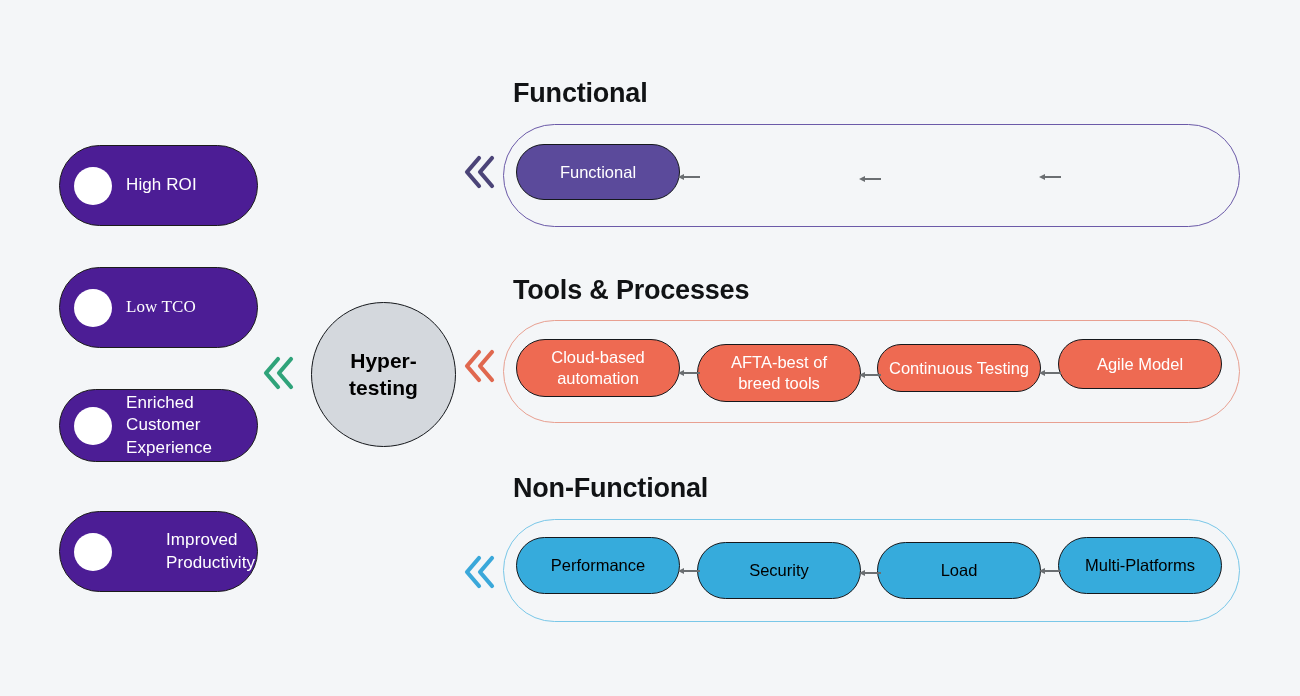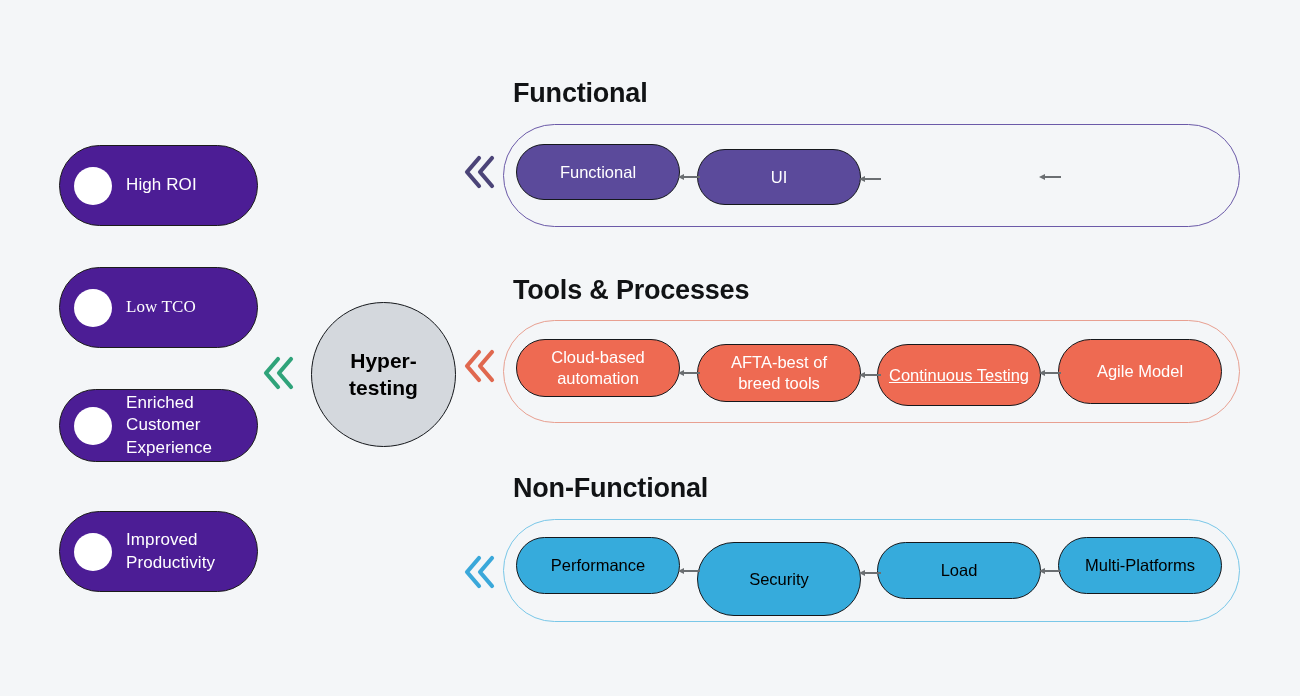--- a/index.html
+++ b/index.html
@@ -141,21 +141,21 @@
   <div class="benefit-pill" style="left:59px; top:267px; width:199px; height:81px;font-family:Liberation Serif, serif;">
     <span class="benefit-dot"></span>
     <span class="benefit-label">Low TCO</span>
   </div>
 
   <div class="benefit-pill" style="left:59px; top:389px; width:199px; height:73px;">
     <span class="benefit-dot"></span>
     <span class="benefit-label">Enriched Customer Experience</span>
   </div>
 
-  <div class="benefit-pill" style="left:59px; top:511px; width:199px; height:81px;">
+  <div class="benefit-pill" style="left:59px; top:511px; width:199px; height:81px;gap:40px;">
     <span class="benefit-dot"></span>
     <span class="benefit-label">Improved Productivity</span>
   </div>
 
   <div class="chev" style="left:262px; top:353px;">
     <svg viewBox="0 0 34 40">
       <path d="M16 6 L4 20 L16 34" fill="none" stroke="#2fa37a" stroke-width="4.2" stroke-linecap="round" stroke-linejoin="round"></path>
       <path d="M29 6 L17 20 L29 34" fill="none" stroke="#2fa37a" stroke-width="4.2" stroke-linecap="round" stroke-linejoin="round"></path>
     </svg>
   </div>
@@ -174,23 +174,20 @@
     </svg>
   </div>
 
   <div class="row" style="top:78px; height:160px;">
     <div class="row-title" style="top:0px;">Functional</div>
     <div class="row-box functional" style="top:46px;"></div>
 
     <div class="node fn" style="left:13px; top:66px; width:164px; height:56px;">
       <span>Functional</span>
     </div>
-    <div class="node fn" style="left:194px; top:71px; width:164px; height:56px;">
-      <span>UI</span>
-    </div>
 
     <div class="connector" style="left:174px; top:92px; width:24px;">
       <svg viewBox="0 0 24 14">
           <path d="M23 7 L4 7" stroke="#6b6f72" stroke-width="2" fill="none"></path>
           <path d="M1 7 L7 4 L7 10 Z" fill="#6b6f72"></path>
         </svg>
     </div>
     <div class="connector" style="left:355px; top:94px; width:24px;">
       <svg viewBox="0 0 24 14">
           <path d="M23 7 L4 7" stroke="#6b6f72" stroke-width="2" fill="none"></path>
@@ -215,24 +212,24 @@
   <div class="row" style="top:275px; height:160px;">
     <div class="row-title" style="top:0px;">Tools &amp; Processes</div>
     <div class="row-box tools" style="top:45px;"></div>
 
     <div class="node tl" style="left:13px; top:64px; width:164px; height:58px;">
       <span>Cloud-based automation</span>
     </div>
     <div class="node tl" style="left:194px; top:69px; width:164px; height:58px;text-align:center;">
       <span>AFTA-best of breed tools</span>
     </div>
-    <div class="node tl" style="left:374px; top:69px; width:164px; height:62px;text-decoration:underline;">
+    <div class="node tl" style="left:374px; top:69px; width:164px; height:48px;">
       <span>Continuous Testing</span>
     </div>
-    <div class="node tl" style="left:555px; top:64px; width:164px; height:65px;">
+    <div class="node tl" style="left:555px; top:64px; width:164px; height:50px;">
       <span>Agile Model</span>
     </div>
 
     <div class="connector" style="left:174px; top:91px; width:24px;">
       <svg viewBox="0 0 24 14">
           <path d="M23 7 L4 7" stroke="#6b6f72" stroke-width="2" fill="none"></path>
           <path d="M1 7 L7 4 L7 10 Z" fill="#6b6f72"></path>
         </svg>
     </div>
     <div class="connector" style="left:355px; top:93px; width:24px;">
@@ -256,21 +253,21 @@
     </svg>
   </div>
 
   <div class="row" style="top:473px; height:160px;">
     <div class="row-title" style="top:0px;">Non-Functional</div>
     <div class="row-box nonfun" style="top:46px;"></div>
 
     <div class="node nf" style="left:13px; top:64px; width:164px; height:57px;">
       <span>Performance</span>
     </div>
-    <div class="node nf" style="left:194px; top:69px; width:164px; height:74px;">
+    <div class="node nf" style="left:194px; top:69px; width:164px; height:57px;">
       <span>Security</span>
     </div>
     <div class="node nf" style="left:374px; top:69px; width:164px; height:57px;">
       <span>Load</span>
     </div>
     <div class="node nf" style="left:555px; top:64px; width:164px; height:57px;">
       <span>Multi-Platforms</span>
     </div>
 
     <div class="connector" style="left:174px; top:91px; width:24px;">

